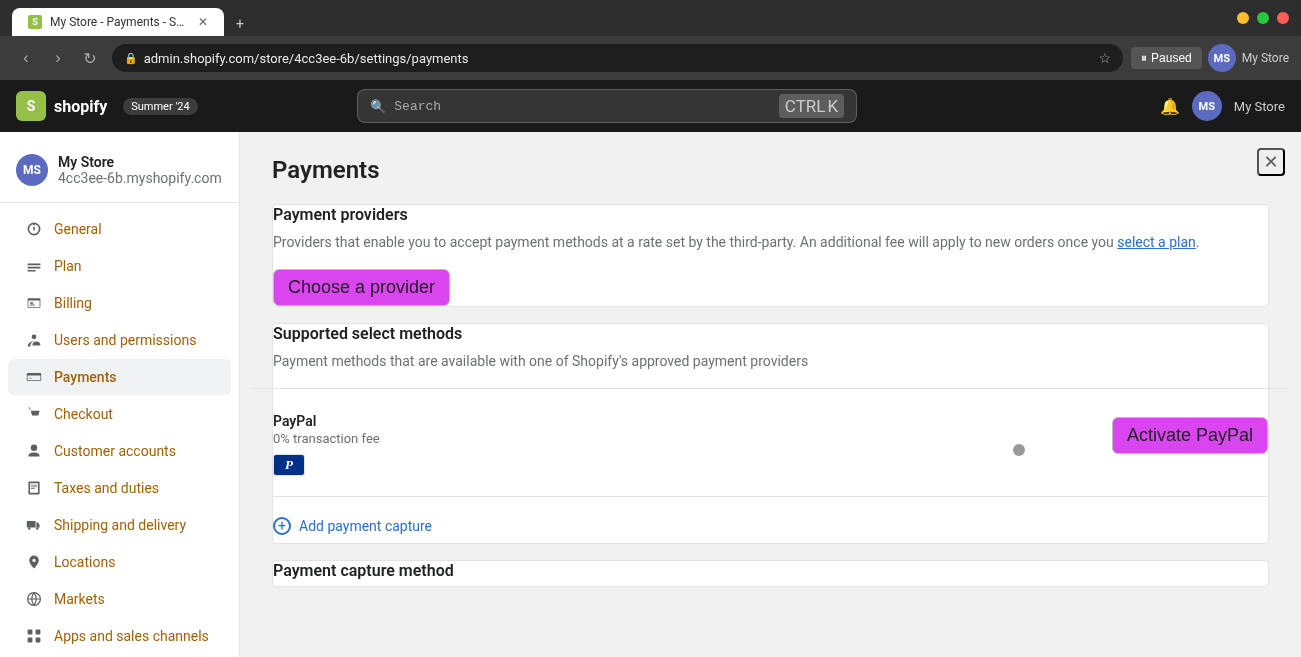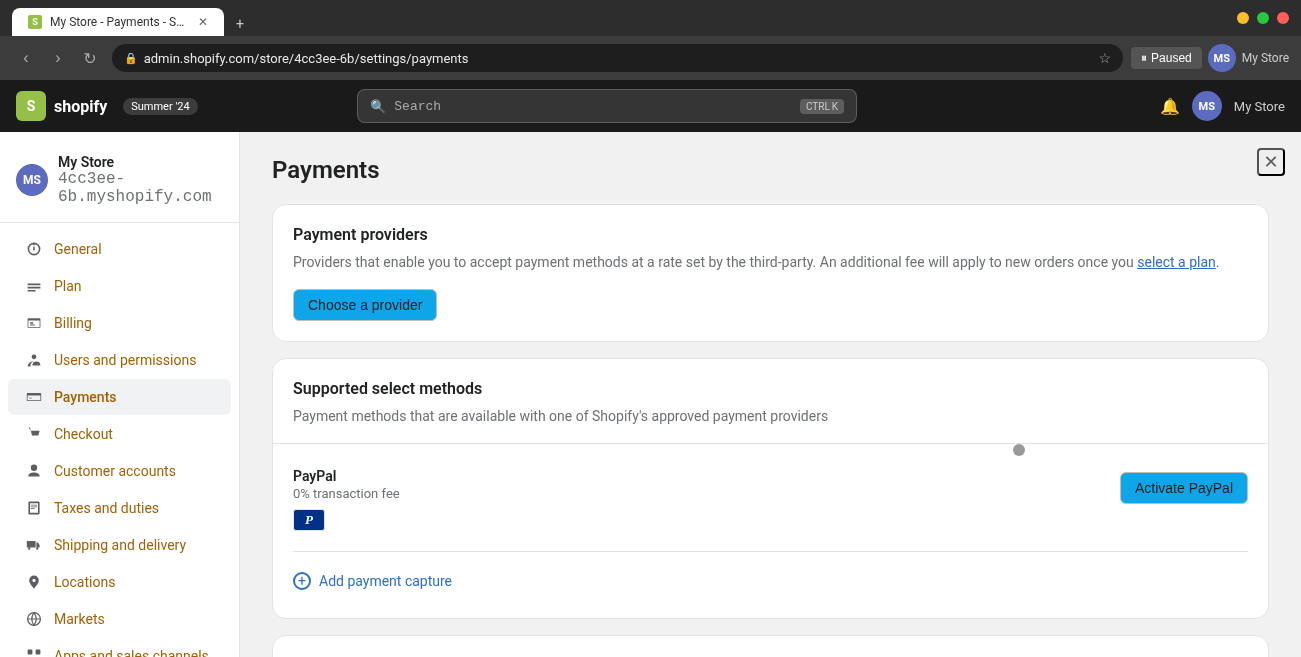--- a/index.html
+++ b/index.html
@@ -31,52 +31,52 @@
     .avatar-btn { width: 28px; height: 28px; border-radius: 50%; background: #5c6bc0; color: #fff; display: flex; align-items: center; justify-content: center; font-size: 11px; font-weight: bold; cursor: pointer; }
     .store-name { color: #ccc; font-size: 12px; }
 
     
     .app-header { background: #1a1a1a; height: 52px; display: flex; align-items: center; padding: 0 16px; gap: 16px; }
     .shopify-logo { display: flex; align-items: center; gap: 8px; color: #fff; font-weight: bold; font-size: 16px; }
     .shopify-logo-icon { width: 30px; height: 30px; background: #96bf48; border-radius: 6px; display: flex; align-items: center; justify-content: center; color: #fff; font-size: 14px; font-weight: bold; }
     .summer-badge { background: rgba(255,255,255,0.15); color: #fff; font-size: 11px; padding: 2px 8px; border-radius: 10px; }
     .header-search { flex: 1; max-width: 500px; margin: 0 auto; }
     .search-box { background: rgba(255,255,255,0.12); border: 1px solid rgba(255,255,255,0.2); border-radius: 8px; height: 34px; display: flex; align-items: center; padding: 0 12px; gap: 8px; color: #ccc; font-size: 13px; width: 100%; }
-    .search-shortcut { margin-left: auto; background: rgba(255,255,255,0.2); color: #ccc; font-size: 10px; padding: 2px 6px; border-radius: 4px; display: flex; gap: 2px; }
+    .search-shortcut { margin-left: auto; background: rgba(255,255,255,0.2); color: #ccc; font-size: 17px; padding: 2px 6px; border-radius: 4px; display: flex; gap: 2px; }
     .header-right { margin-left: auto; display: flex; align-items: center; gap: 12px; }
     .notif-btn { color: #ccc; cursor: pointer; font-size: 16px; }
     .header-avatar { width: 30px; height: 30px; border-radius: 50%; background: #5c6bc0; color: #fff; display: flex; align-items: center; justify-content: center; font-size: 11px; font-weight: bold; }
     .header-store-name { color: #ccc; font-size: 13px; }
 
     
     .main-layout { display: flex; height: calc(657px - 36px - 44px - 52px); background: #f1f1f1; }
 
     
     .sidebar { width: 240px; background: #fff; border-right: 1px solid #e1e3e5; overflow-y: auto; flex-shrink: 0; padding: 12px 0; }
     .sidebar-store { display: flex; align-items: center; gap: 10px; padding: 10px 16px 16px; border-bottom: 1px solid #e1e3e5; margin-bottom: 8px; }
     .store-avatar { width: 32px; height: 32px; border-radius: 50%; background: #5c6bc0; color: #fff; display: flex; align-items: center; justify-content: center; font-size: 12px; font-weight: bold; flex-shrink: 0; }
     .store-info { }
     .store-name-main { font-weight: 600; font-size: 14px; color: #202223; }
-    .store-url { font-size: 16px; color: #6d7175; font-family: Liberation Mono, monospace; }
+    .store-url { font-size: 14px; color: #6d7175; }
     .sidebar-item { display: flex; align-items: center; gap: 10px; padding: 8px 16px; color: #a16207; cursor: pointer; font-size: 14px; border-radius: 6px; margin: 1px 8px; }
     .sidebar-item.active { background: #f1f2f3; font-weight: 500; }
     .sidebar-icon { width: 20px; height: 20px; display: flex; align-items: center; justify-content: center; color: #5c5f62; flex-shrink: 0; }
     .sidebar-label { font-size: 14px; }
 
     
     .content-area { flex: 1; overflow-y: auto; padding: 24px 32px; position: relative; }
     .close-btn { position: absolute; top: 16px; right: 16px; width: 28px; height: 28px; display: flex; align-items: center; justify-content: center; cursor: pointer; color: #5c5f62; font-size: 18px; border-radius: 4px; }
 
     .page-title { font-size: 24px; font-weight: 600; color: #202223; margin-bottom: 20px; }
 
-    .card { background: #fff; border: 1px solid #e1e3e5; border-radius: 14px; margin-bottom: 16px; padding: 20px; }
+    .card { background: #fff; border: 1px solid #e1e3e5; border-radius: 4px; margin-bottom: 16px; }
     .card-title { font-size: 16px; font-weight: 600; color: #202223; margin-bottom: 8px; }
     .card-description { font-size: 14px; color: #6d7175; margin-bottom: 16px; line-height: 1.5; }
     .link { color: #2c6ecb; text-decoration: underline; cursor: pointer; }
-    .btn { border: 1px solid #babfc3; background: #0ea5e9; border-radius: 6px; padding: 7px 14px; font-size: 14px; cursor: pointer; color: #202223; }
+    .btn { border: 1px solid #babfc3; background: #d946ef; border-radius: 6px; padding: 7px 14px; font-size: 18px; cursor: pointer; color: #202223; }
 
     .section-divider { border: none; border-top: 1px solid #e1e3e5; margin: 16px -20px; }
 
     .add-method { display: flex; align-items: center; gap: 8px; color: #2c6ecb; cursor: pointer; font-size: 14px; padding: 8px 0; }
     .add-icon { width: 18px; height: 18px; border-radius: 50%; border: 2px solid #2c6ecb; display: flex; align-items: center; justify-content: center; font-size: 14px; line-height: 1; }
     .capture-title { font-size: 16px; font-weight: 600; color: #202223; margin-bottom: 6px; }
 
     .methods-section-divider { border: none; border-top: 1px solid #e1e3e5; margin: 12px 0; }
 
     

